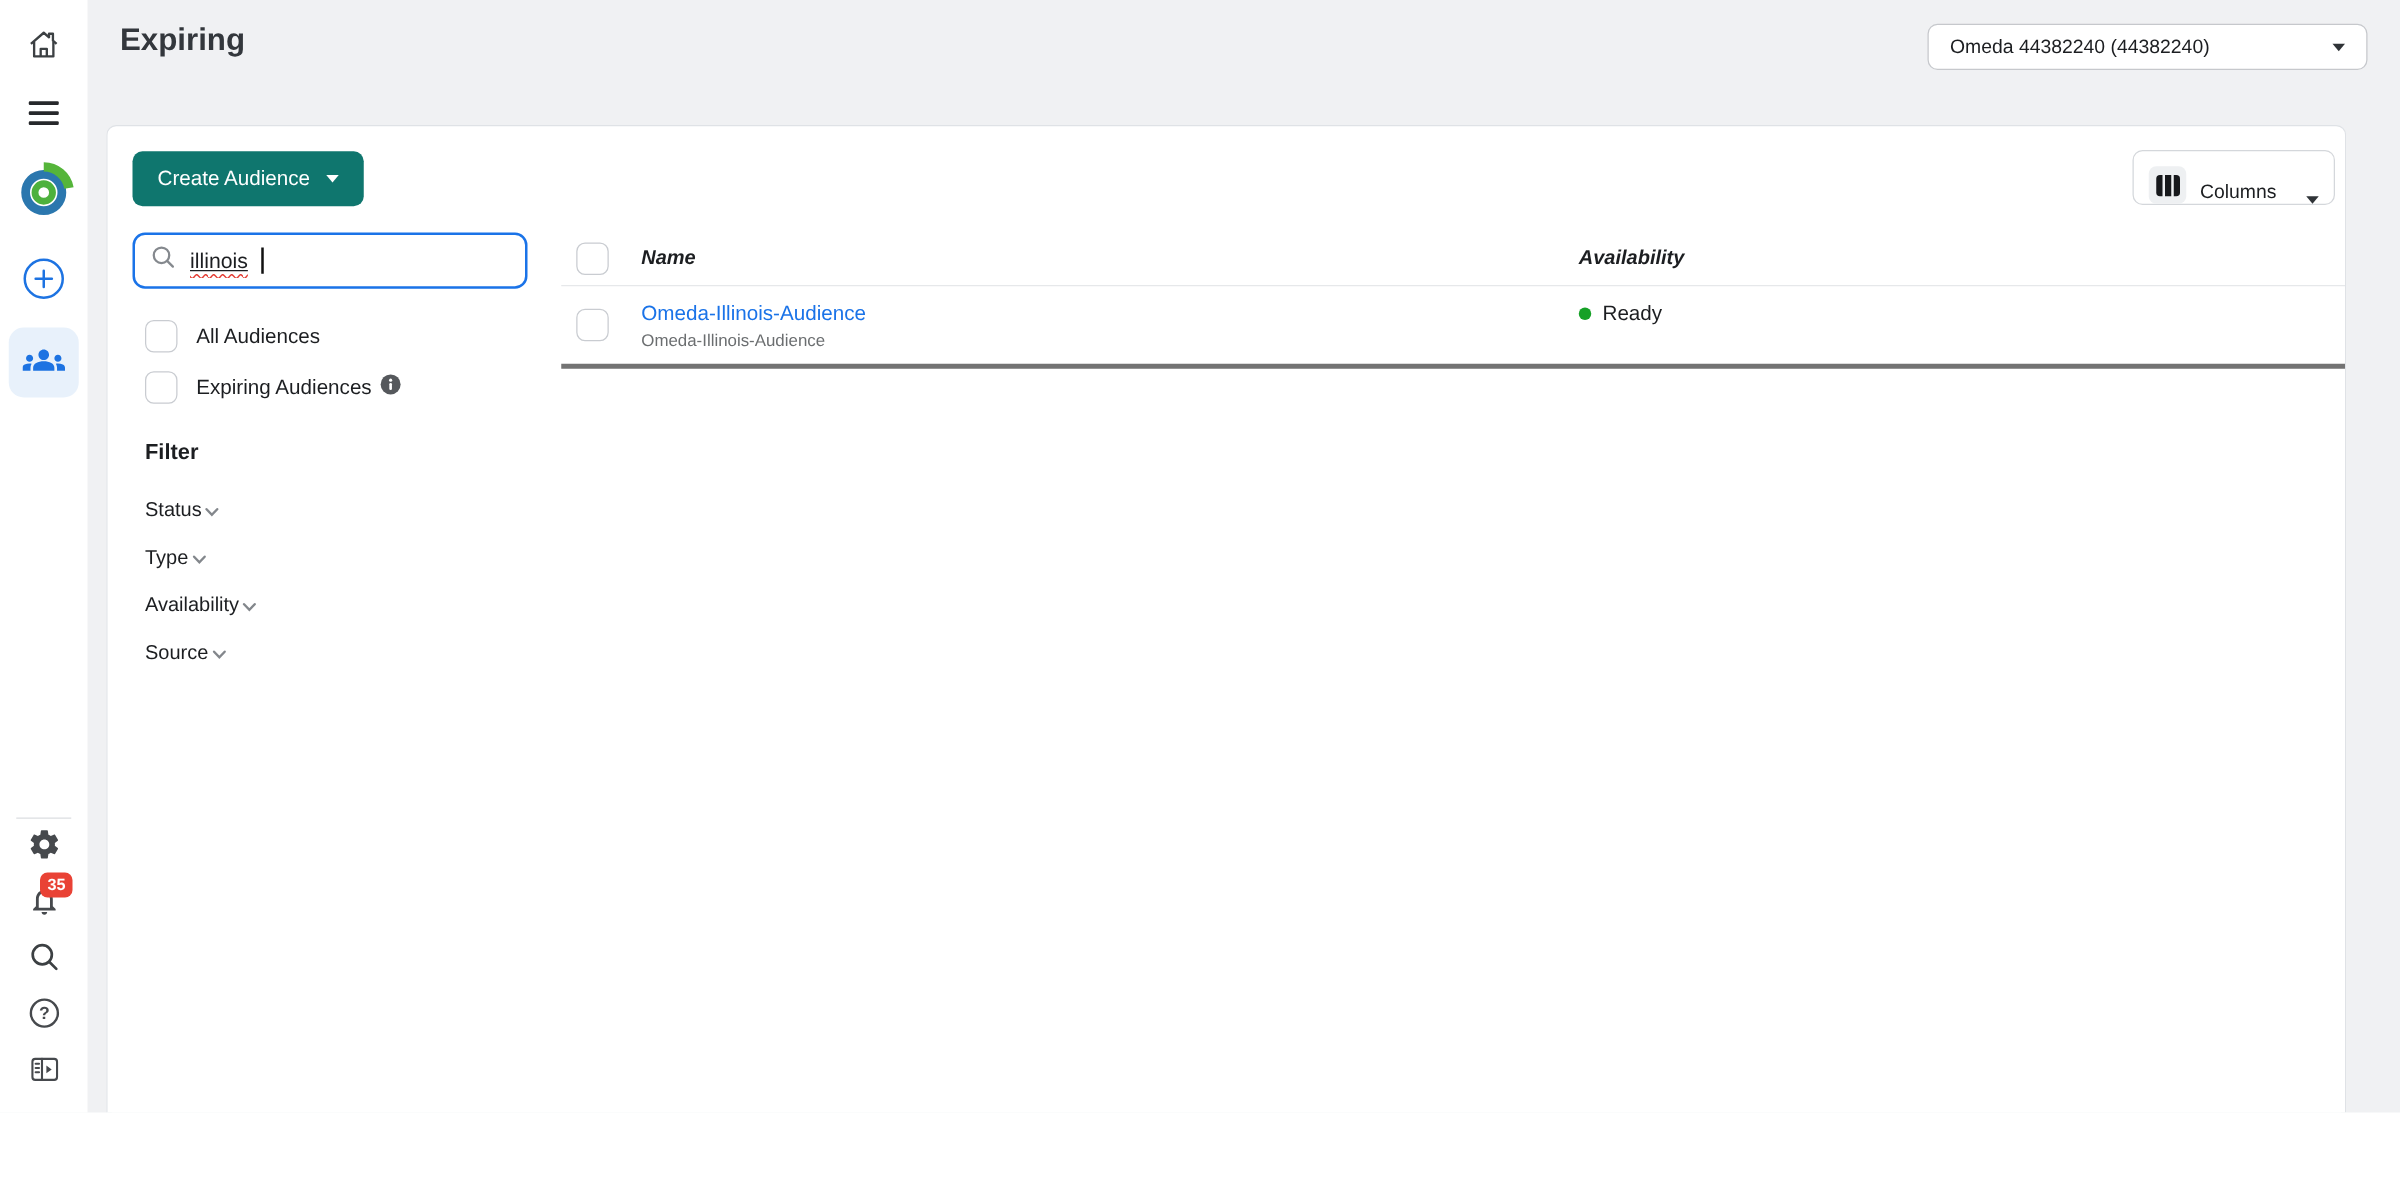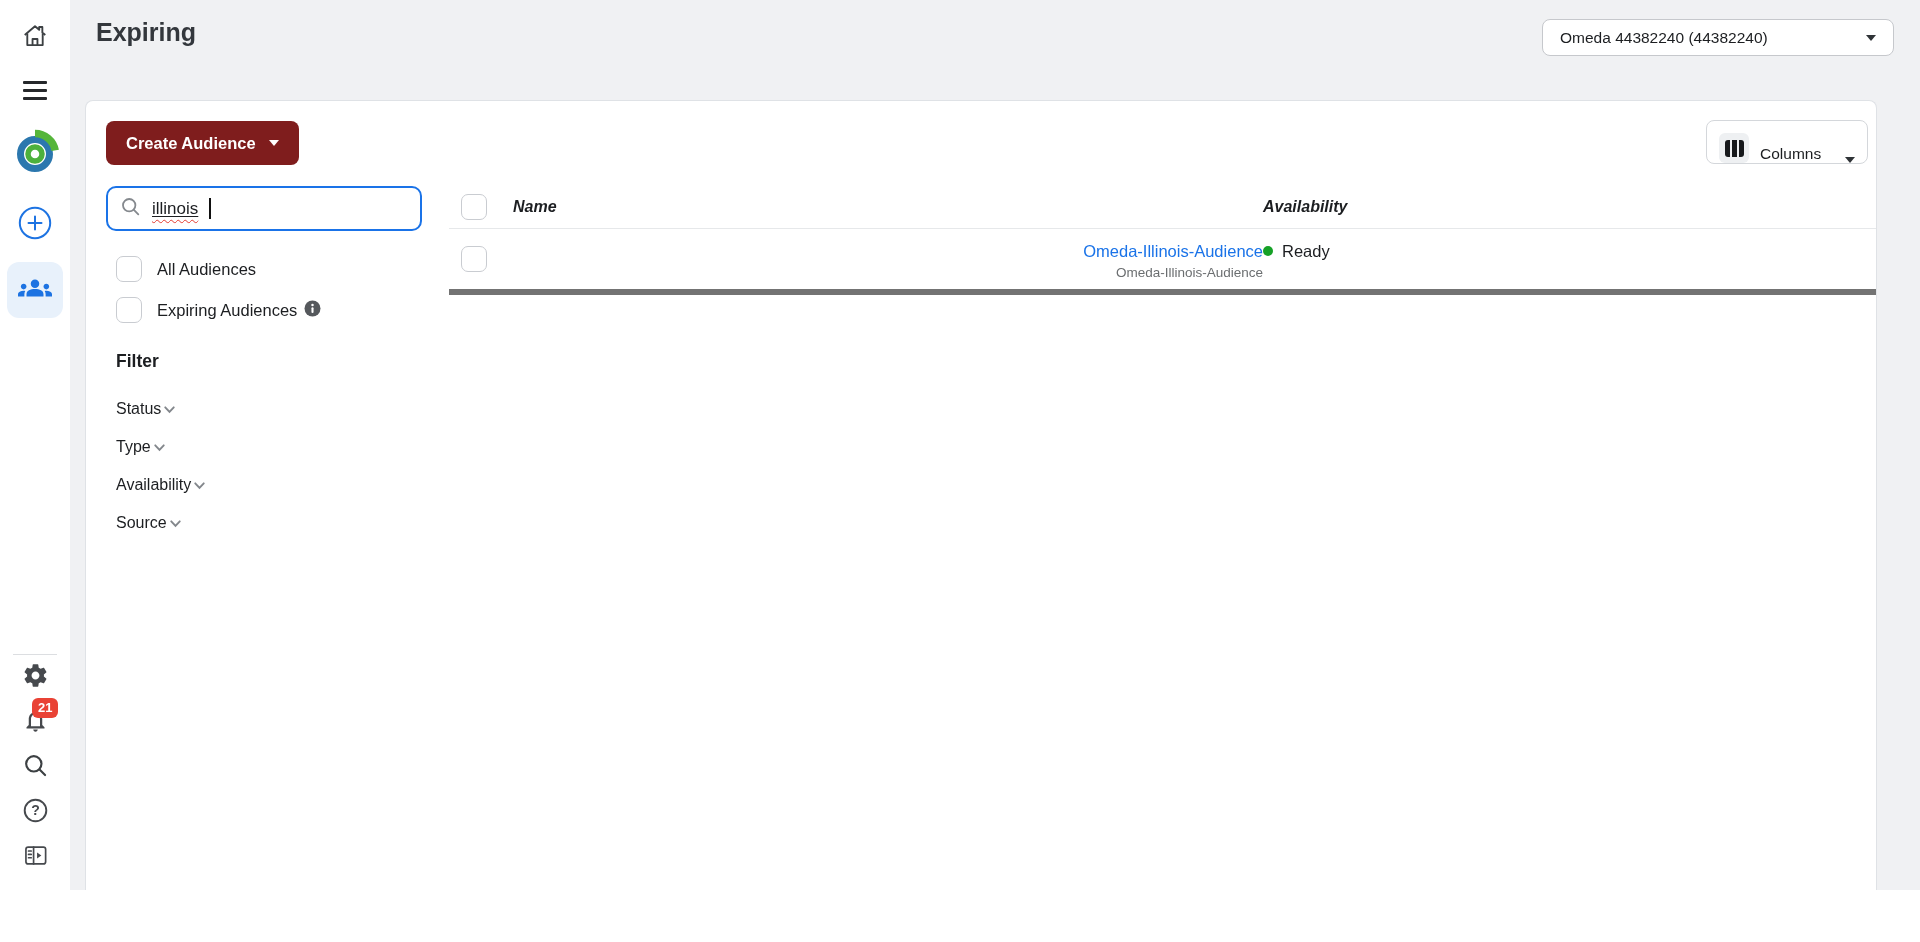--- a/index.html
+++ b/index.html
@@ -19,21 +19,21 @@
   .badge { position:absolute; left:11px; top:-8px; background:#e94235; color:#fff; font-size:13px; font-weight:700; padding:2px 6px; border-radius:6px; line-height:1.25; }
 
   
   .page-title { position:absolute; left:96px; top:18px; font-size:25px; font-weight:700; color:#33373c; }
   .account-select { position:absolute; left:1526px; top:19px; width:352px; height:37px; background:#fff; border:1px solid #c6c8cc; border-radius:8px; display:flex; align-items:center; padding:0 17px; font-size:15.5px; color:#1c1e21; cursor:pointer;margin-left:16px; }
   .account-select .caret { margin-left:auto; color:#2f3337; }
 
   
   .card { position:absolute; left:85px; top:100px; width:1792px; height:790px; background:#fff; border:1px solid #dfe2e6; border-bottom:none; border-radius:8px 8px 0 0; }
 
-  .btn-create { position:absolute; left:20px; top:20px; height:44px; padding:0 20px; background:#7f1d1d; color:#ffffff; border:none; border-radius:8px; font-size:16.5px; font-weight:700; font-family:inherit; display:flex; align-items:center; gap:13px; cursor:pointer; }
+  .btn-create { position:absolute; left:20px; top:20px; height:44px; padding:0 20px; background:#0f766e; color:#ffffff; border:none; border-radius:8px; font-size:16.5px; font-weight:400; font-family:inherit; display:flex; align-items:center; gap:13px; cursor:pointer; }
   .btn-columns { position:absolute; left:1620px; top:19px; width:162px; height:44px; background:#fff; border:1px solid #d4d7db; border-radius:8px; display:flex; align-items:flex-end; padding:0 12px; gap:11px; font-size:15.5px; color:#1c1e21; font-family:inherit; cursor:pointer; }
   .btn-columns .caret { margin-left:auto; color:#2f3337; }
   .col-glyph { width:30px; height:30px; background:#eef0f2; border-radius:6px; display:flex; align-items:center; justify-content:center; }
   .col-glyph .bars { display:flex; gap:2px; }
   .col-glyph .bars div { width:5px; height:17px; background:#17191c; }
   .col-glyph .bars div:first-child { border-radius:3px 0 0 3px; }
   .col-glyph .bars div:last-child { border-radius:0 3px 3px 0; }
 
   .caret { width:0; height:0; border-left:5.5px solid transparent; border-right:5.5px solid transparent; border-top:6.5px solid currentColor; }
 
@@ -46,21 +46,21 @@
   .checkbox { width:26px; height:26px; border:1.5px solid #c9ccd1; border-radius:7px; background:#fff; cursor:pointer; flex:none; }
   .chk-label { font-size:16.5px; color:#1c1e21; display:flex; align-items:center; gap:7px; }
 
   .filter-heading { position:absolute; left:30px; top:250px; font-size:17.5px; font-weight:700; color:#1c1e21; }
   .filter-group { position:absolute; left:30px; width:292px; height:24px; display:flex; align-items:center; font-size:16px; color:#1c1e21; cursor:pointer; }
 
   
   .table { position:absolute; left:363px; top:85px; width:1427px; }
   .t-head { display:grid; grid-template-columns:64px 750px 1fr; align-items:center; height:43px; border-bottom:1px solid #e6e8ea;font-style:italic; }
   .t-head .cell { font-size:16px; font-weight:700; color:#1c1e21; }
-  .t-row { display:grid; grid-template-columns:64px 750px 1fr; height:66px; border-bottom:6px solid #737373;text-align:right; }
+  .t-row { display:grid; grid-template-columns:64px 750px 1fr; height:66px; border-bottom:4px solid #737373; }
   .t-row .chk-cell, .t-head .chk-cell { display:flex; align-items:center; padding-left:12px; }
   .name-cell { padding-top:12px; }
   .name-link { font-size:16.5px; color:#1a73e8; text-decoration:none; cursor:pointer; line-height:20px; }
   .name-sub { font-size:13.5px; color:#6b6e70; margin-top:3px; line-height:17px; }
   .avail-cell { padding-top:12px; }
   .status-line { display:flex; align-items:center; font-size:16.5px; color:#1c1e21; line-height:20px; }
   .status-dot { width:10px; height:10px; border-radius:50%; background:#16a127; margin-right:9px; flex:none; }
   .last-edited { font-size:14.5px; color:#909499; margin-top:4px; padding-left:19px; line-height:18px; }
 </style>
 </head>
@@ -114,21 +114,21 @@
     <div class="side-icon" style="top:661px">
       <svg width="27" height="27" viewBox="0 0 24 24" fill="#46494d">
         <path d="M19.43 12.98c.04-.32.07-.64.07-.98s-.03-.66-.07-.98l2.11-1.65c.19-.15.24-.42.12-.64l-2-3.46c-.12-.22-.39-.3-.61-.22l-2.49 1c-.52-.4-1.08-.73-1.69-.98l-.38-2.65C14.46 2.18 14.25 2 14 2h-4c-.25 0-.46.18-.49.42l-.38 2.65c-.61.25-1.17.59-1.69.98l-2.49-1c-.23-.09-.49 0-.61.22l-2 3.46c-.13.22-.07.49.12.64l2.11 1.65c-.04.32-.07.65-.07.98s.03.66.07.98l-2.11 1.65c-.19.15-.24.42-.12.64l2 3.46c.12.22.39.3.61.22l2.49-1c.52.4 1.08.73 1.69.98l.38 2.65c.03.24.24.42.49.42h4c.25 0 .46-.18.49-.42l.38-2.65c.61-.25 1.17-.59 1.69-.98l2.49 1c.23.09.49 0 .61-.22l2-3.46c.12-.22.07-.49-.12-.64l-2.11-1.65zM12 15.5c-1.93 0-3.5-1.57-3.5-3.5s1.57-3.5 3.5-3.5 3.5 1.57 3.5 3.5-1.57 3.5-3.5 3.5z"></path>
       </svg>
     </div>
 
     <div class="bell-wrap">
       <svg width="27" height="27" viewBox="0 0 24 24" fill="#46494d">
         <path d="M12 22c1.1 0 2-.9 2-2h-4c0 1.1.89 2 2 2zm6-6v-5c0-3.07-1.64-5.64-4.5-6.32V4c0-.83-.67-1.5-1.5-1.5s-1.5.67-1.5 1.5v.68C7.63 5.36 6 7.92 6 11v5l-2 2v1h16v-1l-2-2zm-2 1H8v-6c0-2.48 1.51-4.5 4-4.5s4 2.02 4 4.5v6z"></path>
       </svg>
-      <span class="badge">21</span>
+      <span class="badge">35</span>
     </div>
 
     <div class="side-icon" style="top:751px">
       <svg width="27" height="27" viewBox="0 0 24 24" fill="none" stroke="#3c4043" stroke-width="1.9" stroke-linecap="round">
         <circle cx="10.5" cy="10.5" r="6.8"></circle>
         <path d="M15.6 15.6 L20.5 20.5"></path>
       </svg>
     </div>
 
     <div class="side-icon" style="top:796px">

